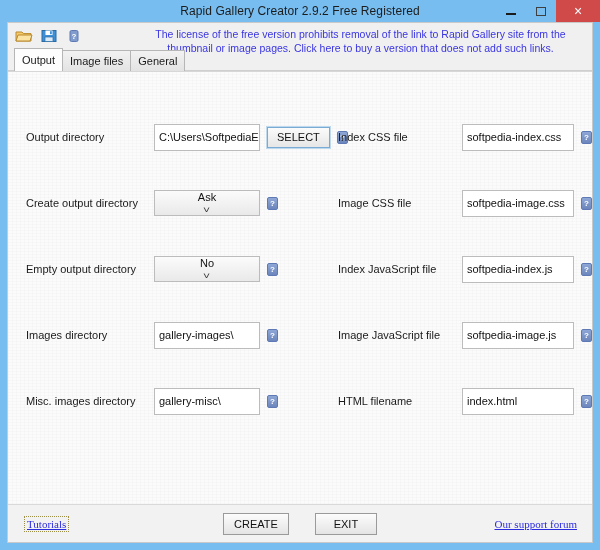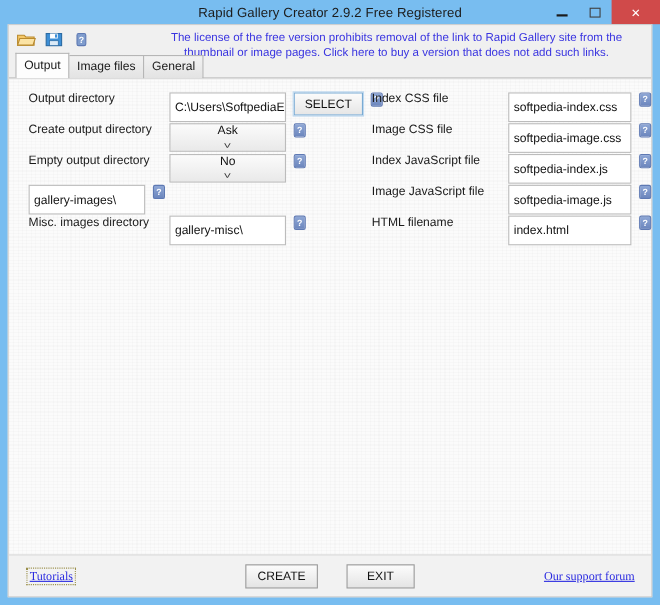--- a/index.html
+++ b/index.html
@@ -119,22 +119,22 @@
       repeating-linear-gradient(0deg, rgba(0,0,0,.016) 0 1px, transparent 1px 3px),
       repeating-linear-gradient(90deg, rgba(0,0,0,.016) 0 1px, transparent 1px 4px);
     border-top: 1px solid #d7d7d7;
   }
 
   .col { position: absolute; }
   .col-left  { left: 18px;  top: 12px; }
   .col-right { left: 330px; top: 12px; }
 
   .row {
-    display: flex; 
-    height: 26px; margin-bottom: 2px;
+    display: flex; align-items: center;
+    height: 26px; margin-bottom: 2px; margin-top: 40px;
   }
   .row .lbl {
     font-size: 11px; color: #1a1a1a; white-space: nowrap;
   }
   .col-left  .lbl { width: 128px; }
   .col-right .lbl { width: 124px; }
 
   .txtbox {
     height: 27px; border: 1px solid #bcbcbc;
     background: #ffffff;
@@ -304,20 +304,21 @@
         <div class="row">
           <span class="lbl">Empty output directory</span>
           <span class="combo">
             <span>No</span>
             <span class="chev">˅</span>
           </span>
           <span class="help">?</span>
         </div>
 
         <div class="row">
+          <span class="lbl">Images directory</span>
           <span class="txtbox w-input">gallery-images\</span>
           <span class="help">?</span>
         </div>
 
         <div class="row">
           <span class="lbl">Misc. images directory</span>
           <span class="txtbox w-input">gallery-misc\</span>
           <span class="help">?</span>
         </div>
       </div>

